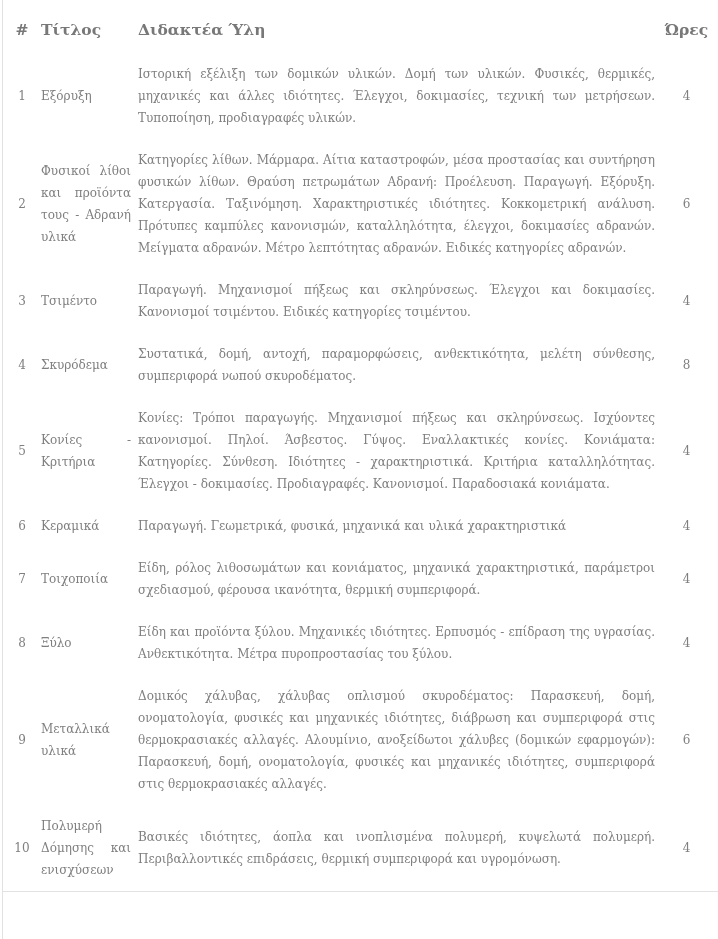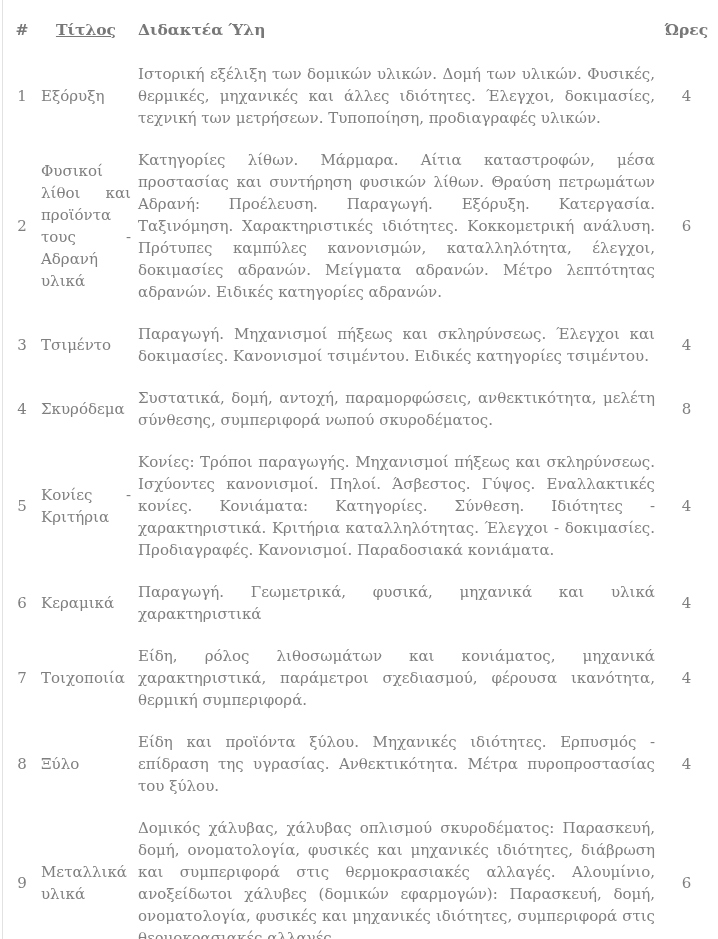--- a/index.html
+++ b/index.html
@@ -26,34 +26,34 @@
     color: #7f7f7f;
   }
   table.syllabus th {
     font-size: 15.5px;
     font-weight: bold;
     color: #787878;
     padding: 20px 0 14px 0;
     vertical-align: middle;
   }
   table.syllabus td {
-    font-size: 15px;
+    font-size: 12px;
     line-height: 22px;
     padding: 10px 0;
     vertical-align: middle;
   }
   tbody tr:last-child td {
     border-bottom: 1px solid #e2e2e2;
   }
   .col-num    { width: 38px;  text-align: center; }
   .col-title  { width: 90px;  padding-right: 7px !important; text-align: justify; }
   .col-content{ width: 517px; text-align: justify; }
   .col-hours  { text-align: center; }
   th.col-num    { text-align: center; }
-  th.col-title  { text-align: center; text-decoration: underline; }
+  th.col-title  { text-align: left; }
   th.col-content{ text-align: left; }
   th.col-hours  { text-align: center; margin-top: 31px; }
 </style>
 </head>
 <body>
 
 <div class="page">
   <table class="syllabus">
     <thead>
       <tr>

